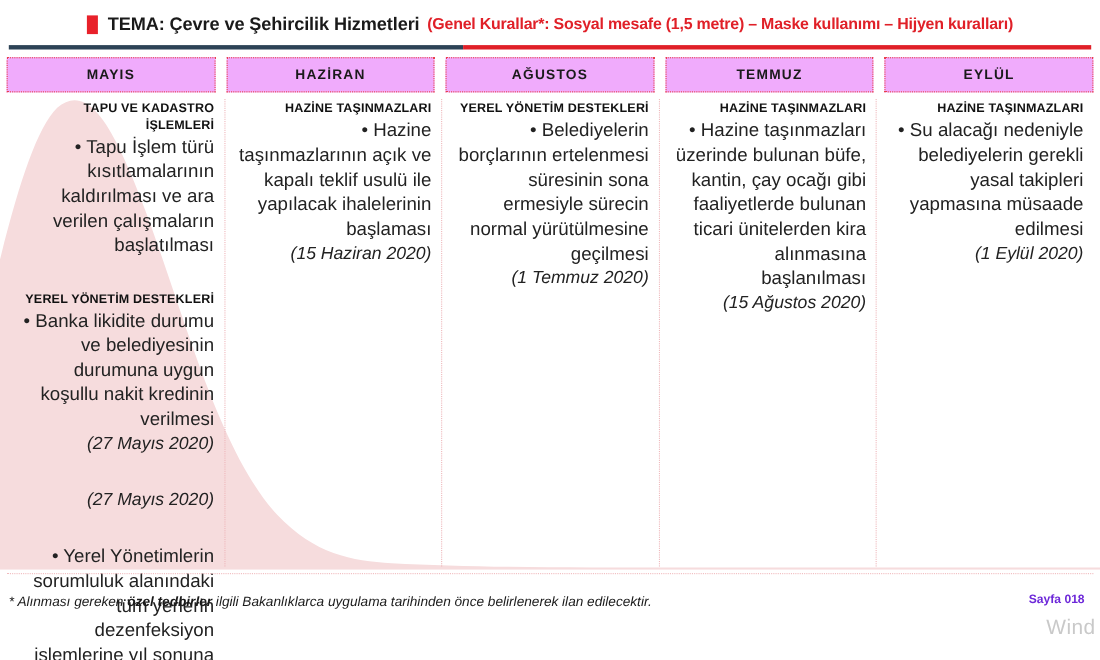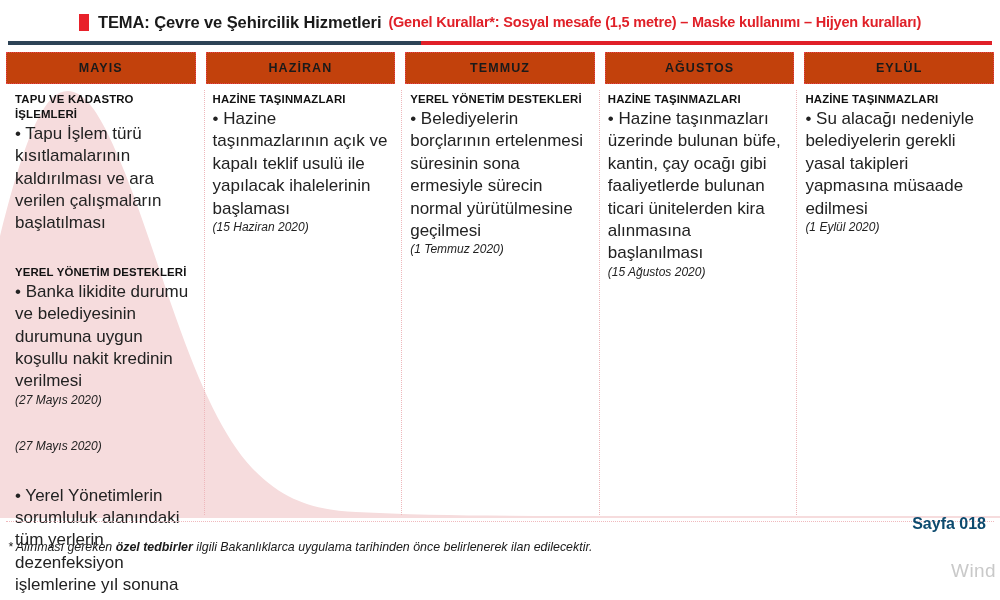--- a/index.html
+++ b/index.html
@@ -85,21 +85,21 @@
     left: 6px; top: 52px;
     width: 988px;
     height: 32px;
     display: flex;
     gap: 10px;
     z-index: 5;
   }
   .month-box {
     flex: 1 1 0;
     border: 1.6px dotted #e8414b;
-    background: #c2410c;
+    background: #f0abfc;
     display: flex;
     align-items: center;
     justify-content: center;
   }
   .month-label {
     font-size: 12.5px;
     font-weight: bold;
     color: #1a1a1a;
     letter-spacing: 1.1px;
   }
@@ -110,21 +110,21 @@
     left: 6px; top: 90px;
     width: 988px;
     height: 425px;
     display: flex;
     z-index: 4;
   }
   .col {
     flex: 1 1 0;
     position: relative;
     padding: 2px 9px 0 9px;
-    text-align: left;
+    text-align: right;
   }
   .col-sep {
     position: absolute;
     right: -1px; top: 0;
     width: 0;
     height: 100%;
     border-right: 1.4px dotted #eeb7bb;
   }
 
   .entry { margin-bottom: 16px; }
@@ -135,21 +135,21 @@
     letter-spacing: 0.15px;
     line-height: 1.3;
     margin-bottom: 1px;
   }
   .entry-body {
     font-size: 17px;
     color: #222222;
     line-height: 1.32;
   }
   .entry-date {
-    font-size: 12px;
+    font-size: 16px;
     font-style: italic;
     color: #222222;
     line-height: 1.32;
   }
   .gap-lg { height: 14px; }
 
   
   #footer-rule {
     position: absolute;
     left: 6px; top: 521px;
@@ -164,24 +164,24 @@
     width: 880px;
     font-size: 12.4px;
     font-style: italic;
     color: #1a1a1a;
     white-space: nowrap;
     z-index: 5;
   }
   #footer-note b { font-weight: bold; }
   #page-number {
     position: absolute;
-    right: 14px; top: 515px;
-    font-size: 16px;
-    font-weight: bold;
-    color: #0c4a6e;
+    right: 14px; top: 539px;
+    font-size: 11px;
+    font-weight: bold;
+    color: #6d28d9;
     z-index: 5;
   }
   #watermark {
     position: absolute;
     right: 4px; top: 560px;
     font-size: 19px;
     color: #c9c9c9;
     z-index: 5;
     letter-spacing: 0.4px;
     text-align: right;
@@ -213,24 +213,24 @@
   </div>
 
   <div id="month-row">
     <div class="month-box">
       <span class="month-label">MAYIS</span>
     </div>
     <div class="month-box">
       <span class="month-label">HAZİRAN</span>
     </div>
     <div class="month-box">
+      <span class="month-label">AĞUSTOS</span>
+    </div>
+    <div class="month-box">
       <span class="month-label">TEMMUZ</span>
-    </div>
-    <div class="month-box">
-      <span class="month-label">AĞUSTOS</span>
     </div>
     <div class="month-box">
       <span class="month-label">EYLÜL</span>
     </div>
   </div>
 
   <div id="columns">
 
     <div class="col">
       <div class="entry">

